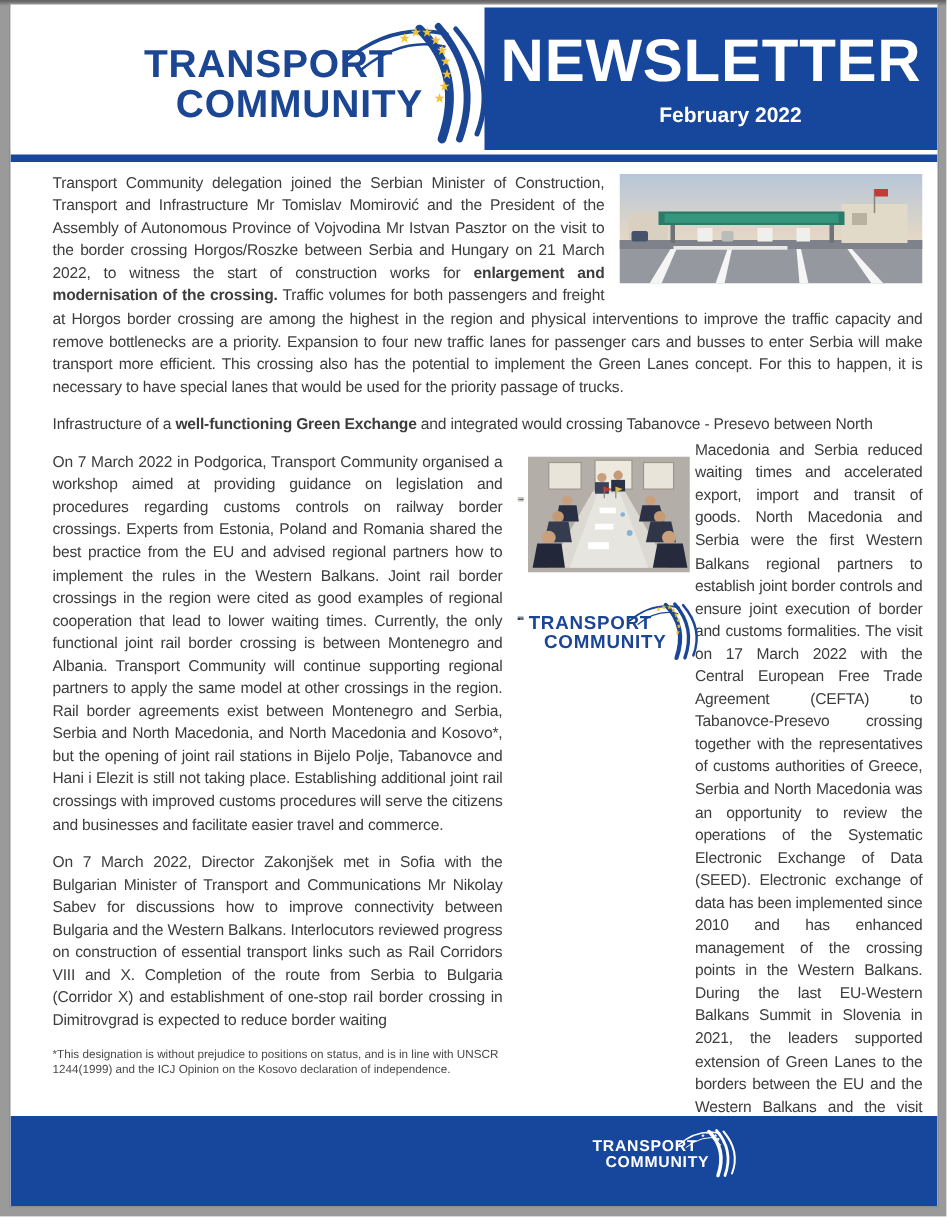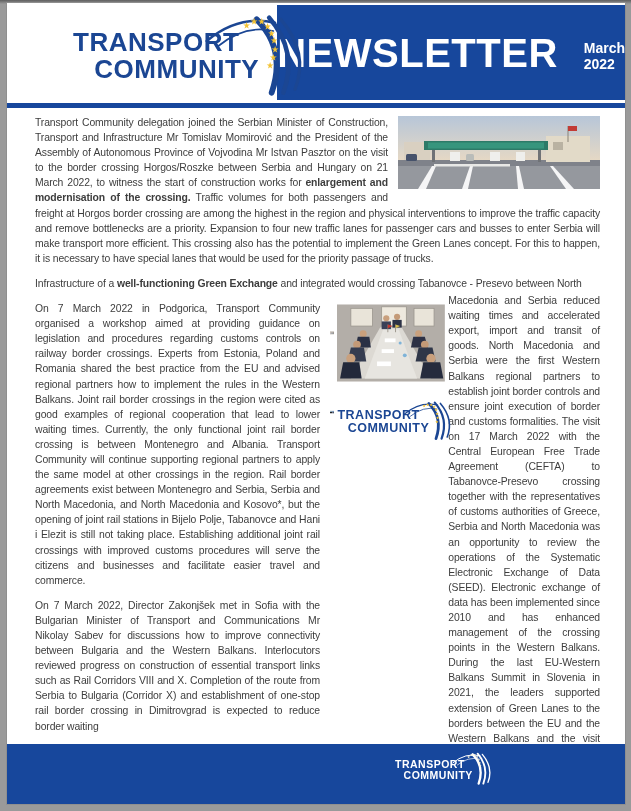--- a/index.html
+++ b/index.html
@@ -9,21 +9,21 @@
     --ink:#3d3d3d;
   }
   html,body{margin:0;padding:0;background:#e8e8e8;font-family:"Liberation Sans",sans-serif;}
   .stage{position:relative;width:631px;height:811px;background:linear-gradient(#5f5f5f,#9a9a9a 4px,#9a9a9a);overflow:hidden;}
   .page{position:absolute;left:7px;top:3px;width:618px;height:801px;background:#fff;box-shadow:0 0 0 1px #8f8f8f;overflow:hidden;}
 
   
   .masthead{display:flex;height:95px;margin-top:2px;}
   .brand-zone{width:316px;background:#fff;display:flex;align-items:center;justify-content:center;}
   .brand-zone .brand{margin-left:48px;margin-top:6px;}
-  .title-band{flex:1;background:var(--blue);color:#fff;display:flex;flex-direction:row;align-items:center;justify-content:center;}
+  .title-band{flex:1;background:var(--blue);color:#fff;display:flex;flex-direction:column;align-items:center;justify-content:center;}
   .nl-title{font-size:40px;font-weight:bold;letter-spacing:.5px;line-height:1;margin:0;}
   .nl-issue{font-size:14px;font-weight:bold;margin-top:7px;margin-left:26px;}
   .header-rule{height:5px;background:var(--blue);margin-top:3px;}
 
   
   .brand{position:relative;font-weight:bold;color:var(--logo-blue);line-height:1.02;white-space:nowrap;}
   .brand .l1{letter-spacing:.5px;}
   .brand .l2{margin-left:.82em;letter-spacing:.5px;}
   .brand svg.swoosh{position:absolute;overflow:visible;}
   .swoosh path{fill:none;stroke:var(--logo-blue);stroke-linecap:round;}
@@ -32,21 +32,21 @@
   .brand.sz-head svg.swoosh{right:-46px;top:-17px;width:100px;height:88px;}
   .brand.sz-card{font-size:12.5px;}
   .brand.sz-card svg.swoosh{right:-23px;top:-9px;width:48px;height:42px;}
   .brand.white{color:#fff;}
   .brand.white .swoosh path{stroke:#fff;}
   .brand.white .swoosh text{fill:#fdf6d8;}
   .brand.sz-foot{font-size:10.5px;}
   .brand.sz-foot svg.swoosh{right:-19px;top:-8px;width:40px;height:36px;}
 
   
-  .content{padding:7px 25px 0 28px;text-align:justify;font-size:10.4px;line-height:15.1px;color:var(--ink);letter-spacing:-.12px;}
+  .content{padding:7px 10px 0 28px;text-align:justify;font-size:10.4px;line-height:15.1px;color:var(--ink);letter-spacing:-.12px;}
   .content p{margin:0 0 10px;}
   .content .b{font-weight:bold;}
   .footnote{font-size:7.8px;letter-spacing:0;line-height:10px;text-align:left;color:#474747;margin-top:3px;}
 
   .photo-r1{float:right;width:202px;height:73px;margin:1px 0 5px 10px;}
   .photo-grid{float:right;width:270px;margin:2px 0 6px 10px;display:flex;gap:3px;}
   .pg-col{display:flex;flex-direction:column;gap:3px;}
   .pg-left{width:127px;}
   .pg-right{width:140px;}
   .ph{display:block;width:100%;}
@@ -83,21 +83,21 @@
                 <text x="78" y="57">★</text>
                 <text x="74" y="66">★</text>
             </g>
           </svg>
           <div class="l1">TRANSPORT</div>
           <div class="l2">COMMUNITY</div>
         </div>
       </div>
       <div class="title-band">
         <h1 class="nl-title">NEWSLETTER</h1>
-        <div class="nl-issue">March 2022</div>
+        <div class="nl-issue">February 2022</div>
       </div>
     </div>
     <div class="header-rule"></div>
 
     <div class="content">
 
       <p>
         <svg class="photo-r1" viewBox="0 0 202 73">
           <defs>
             <linearGradient id="sky1" x1="0" y1="0" x2="0" y2="1">

